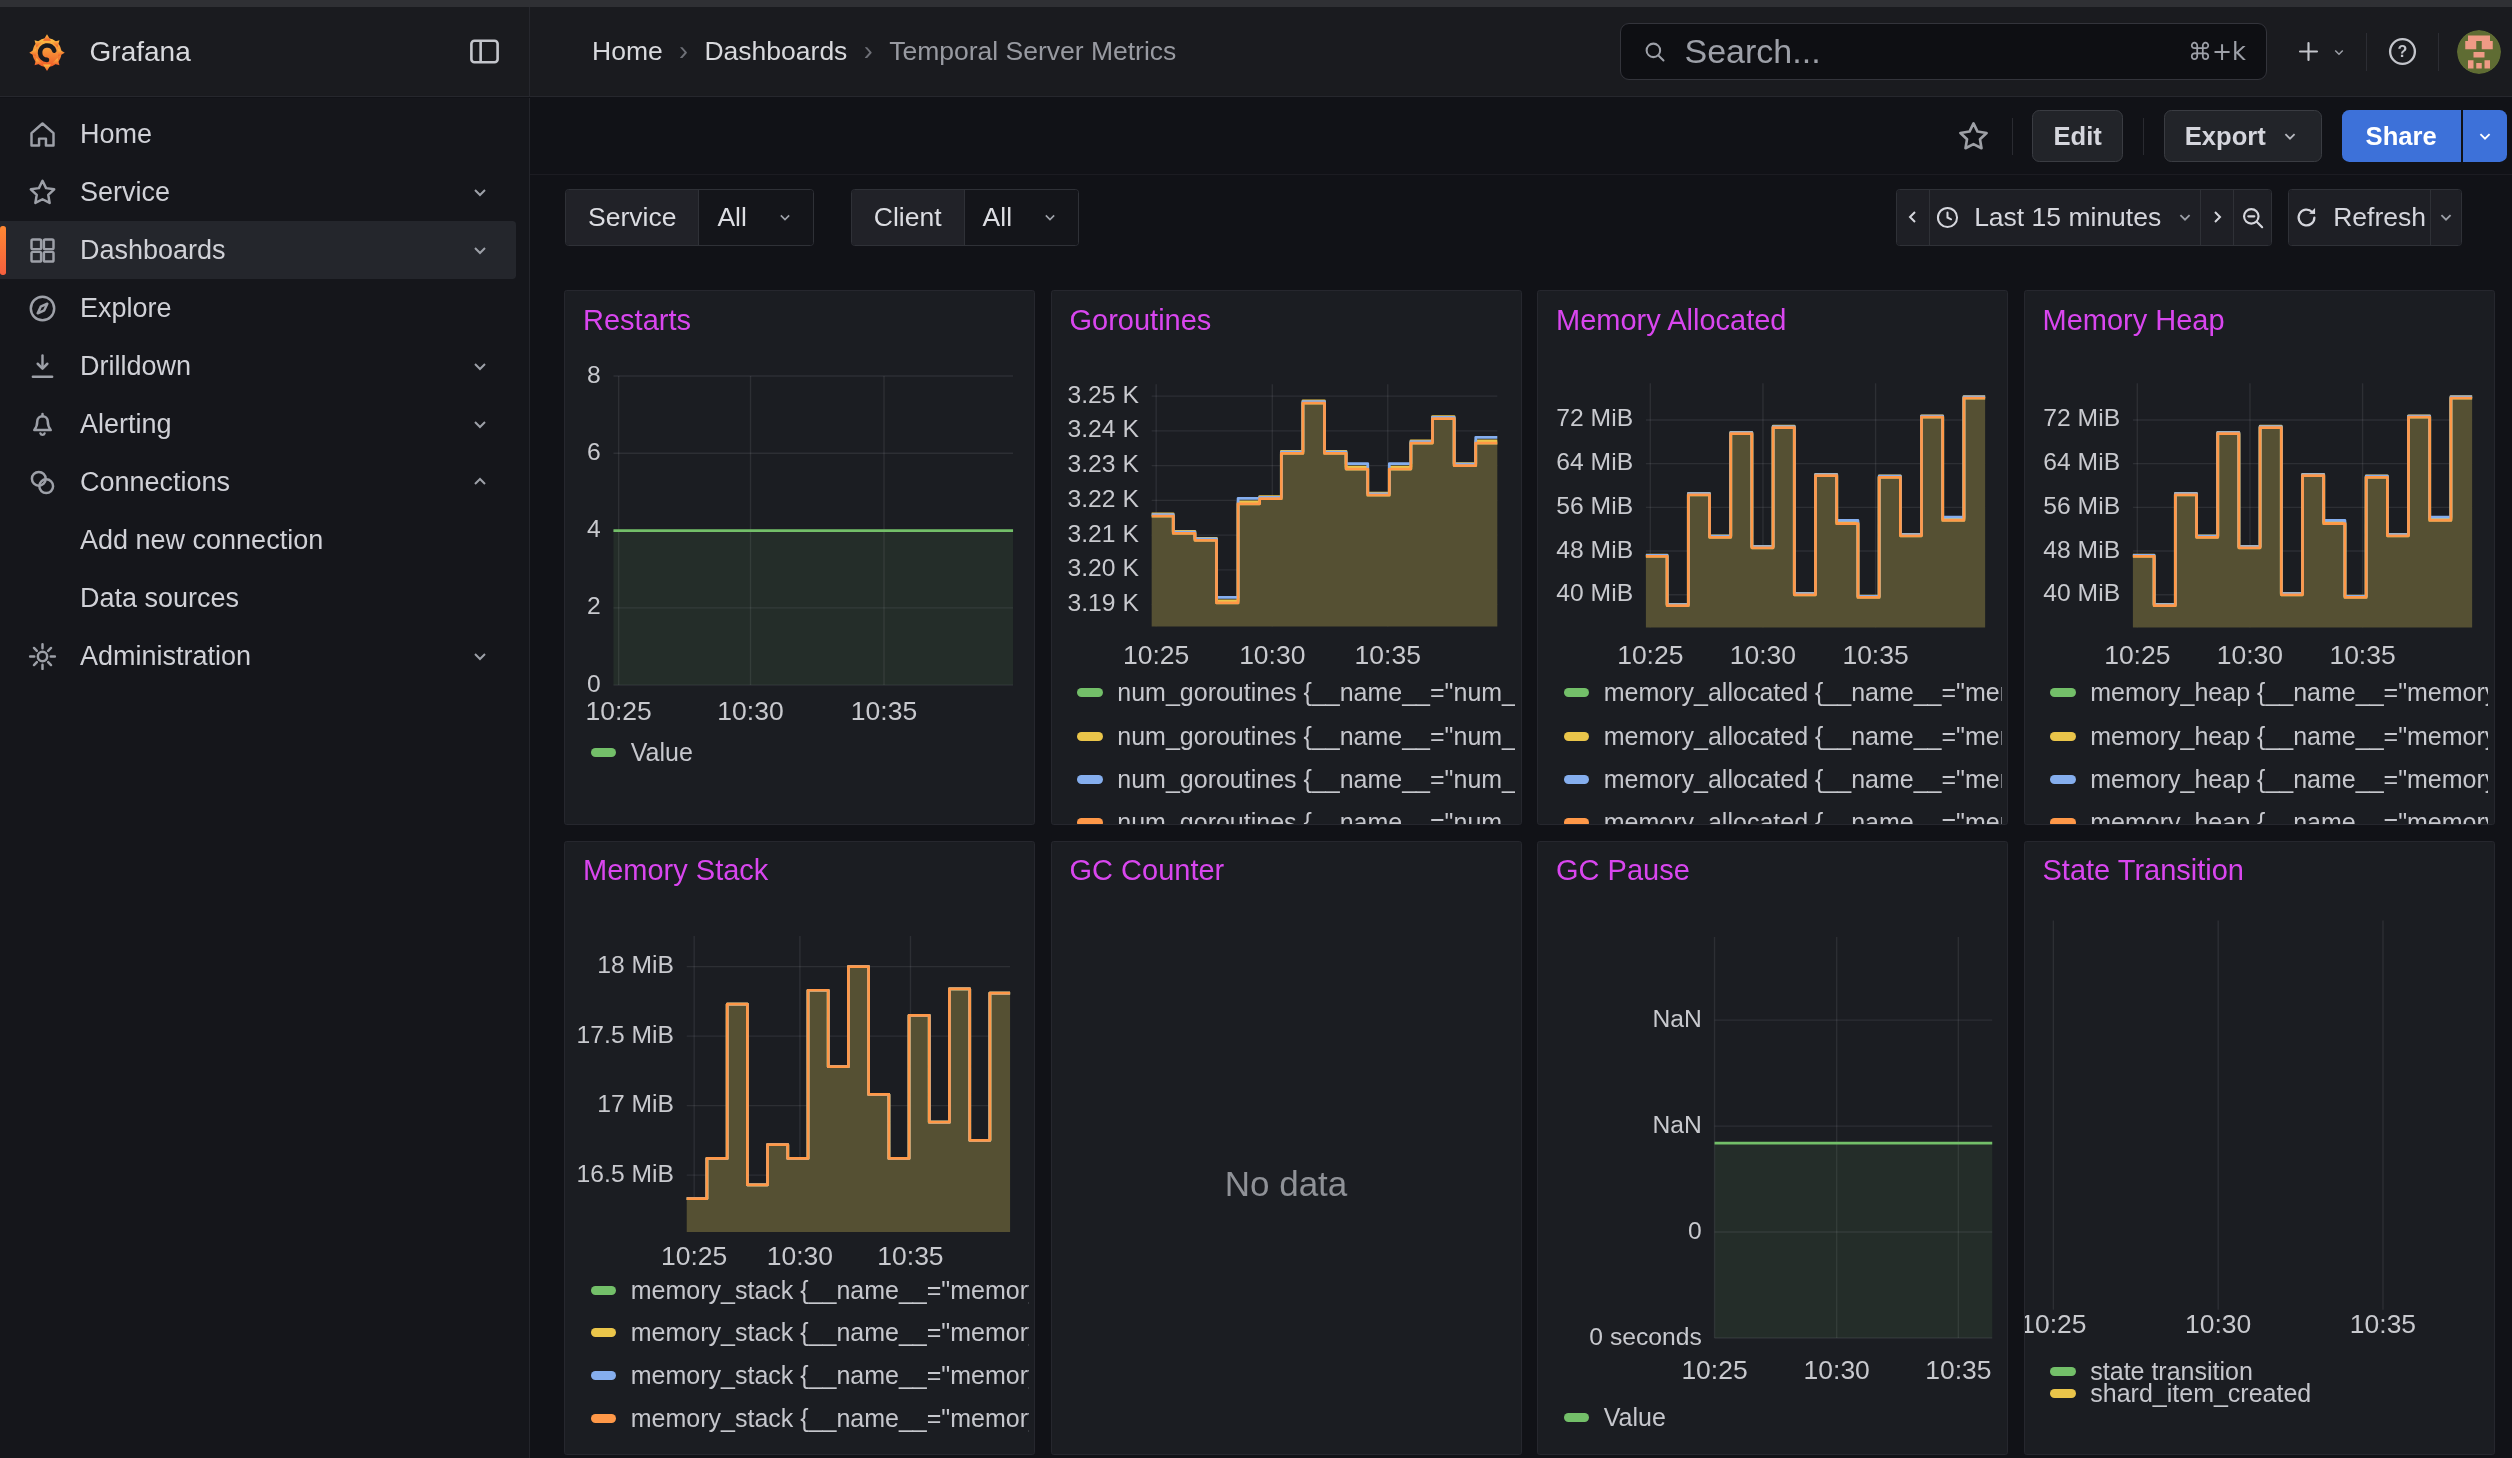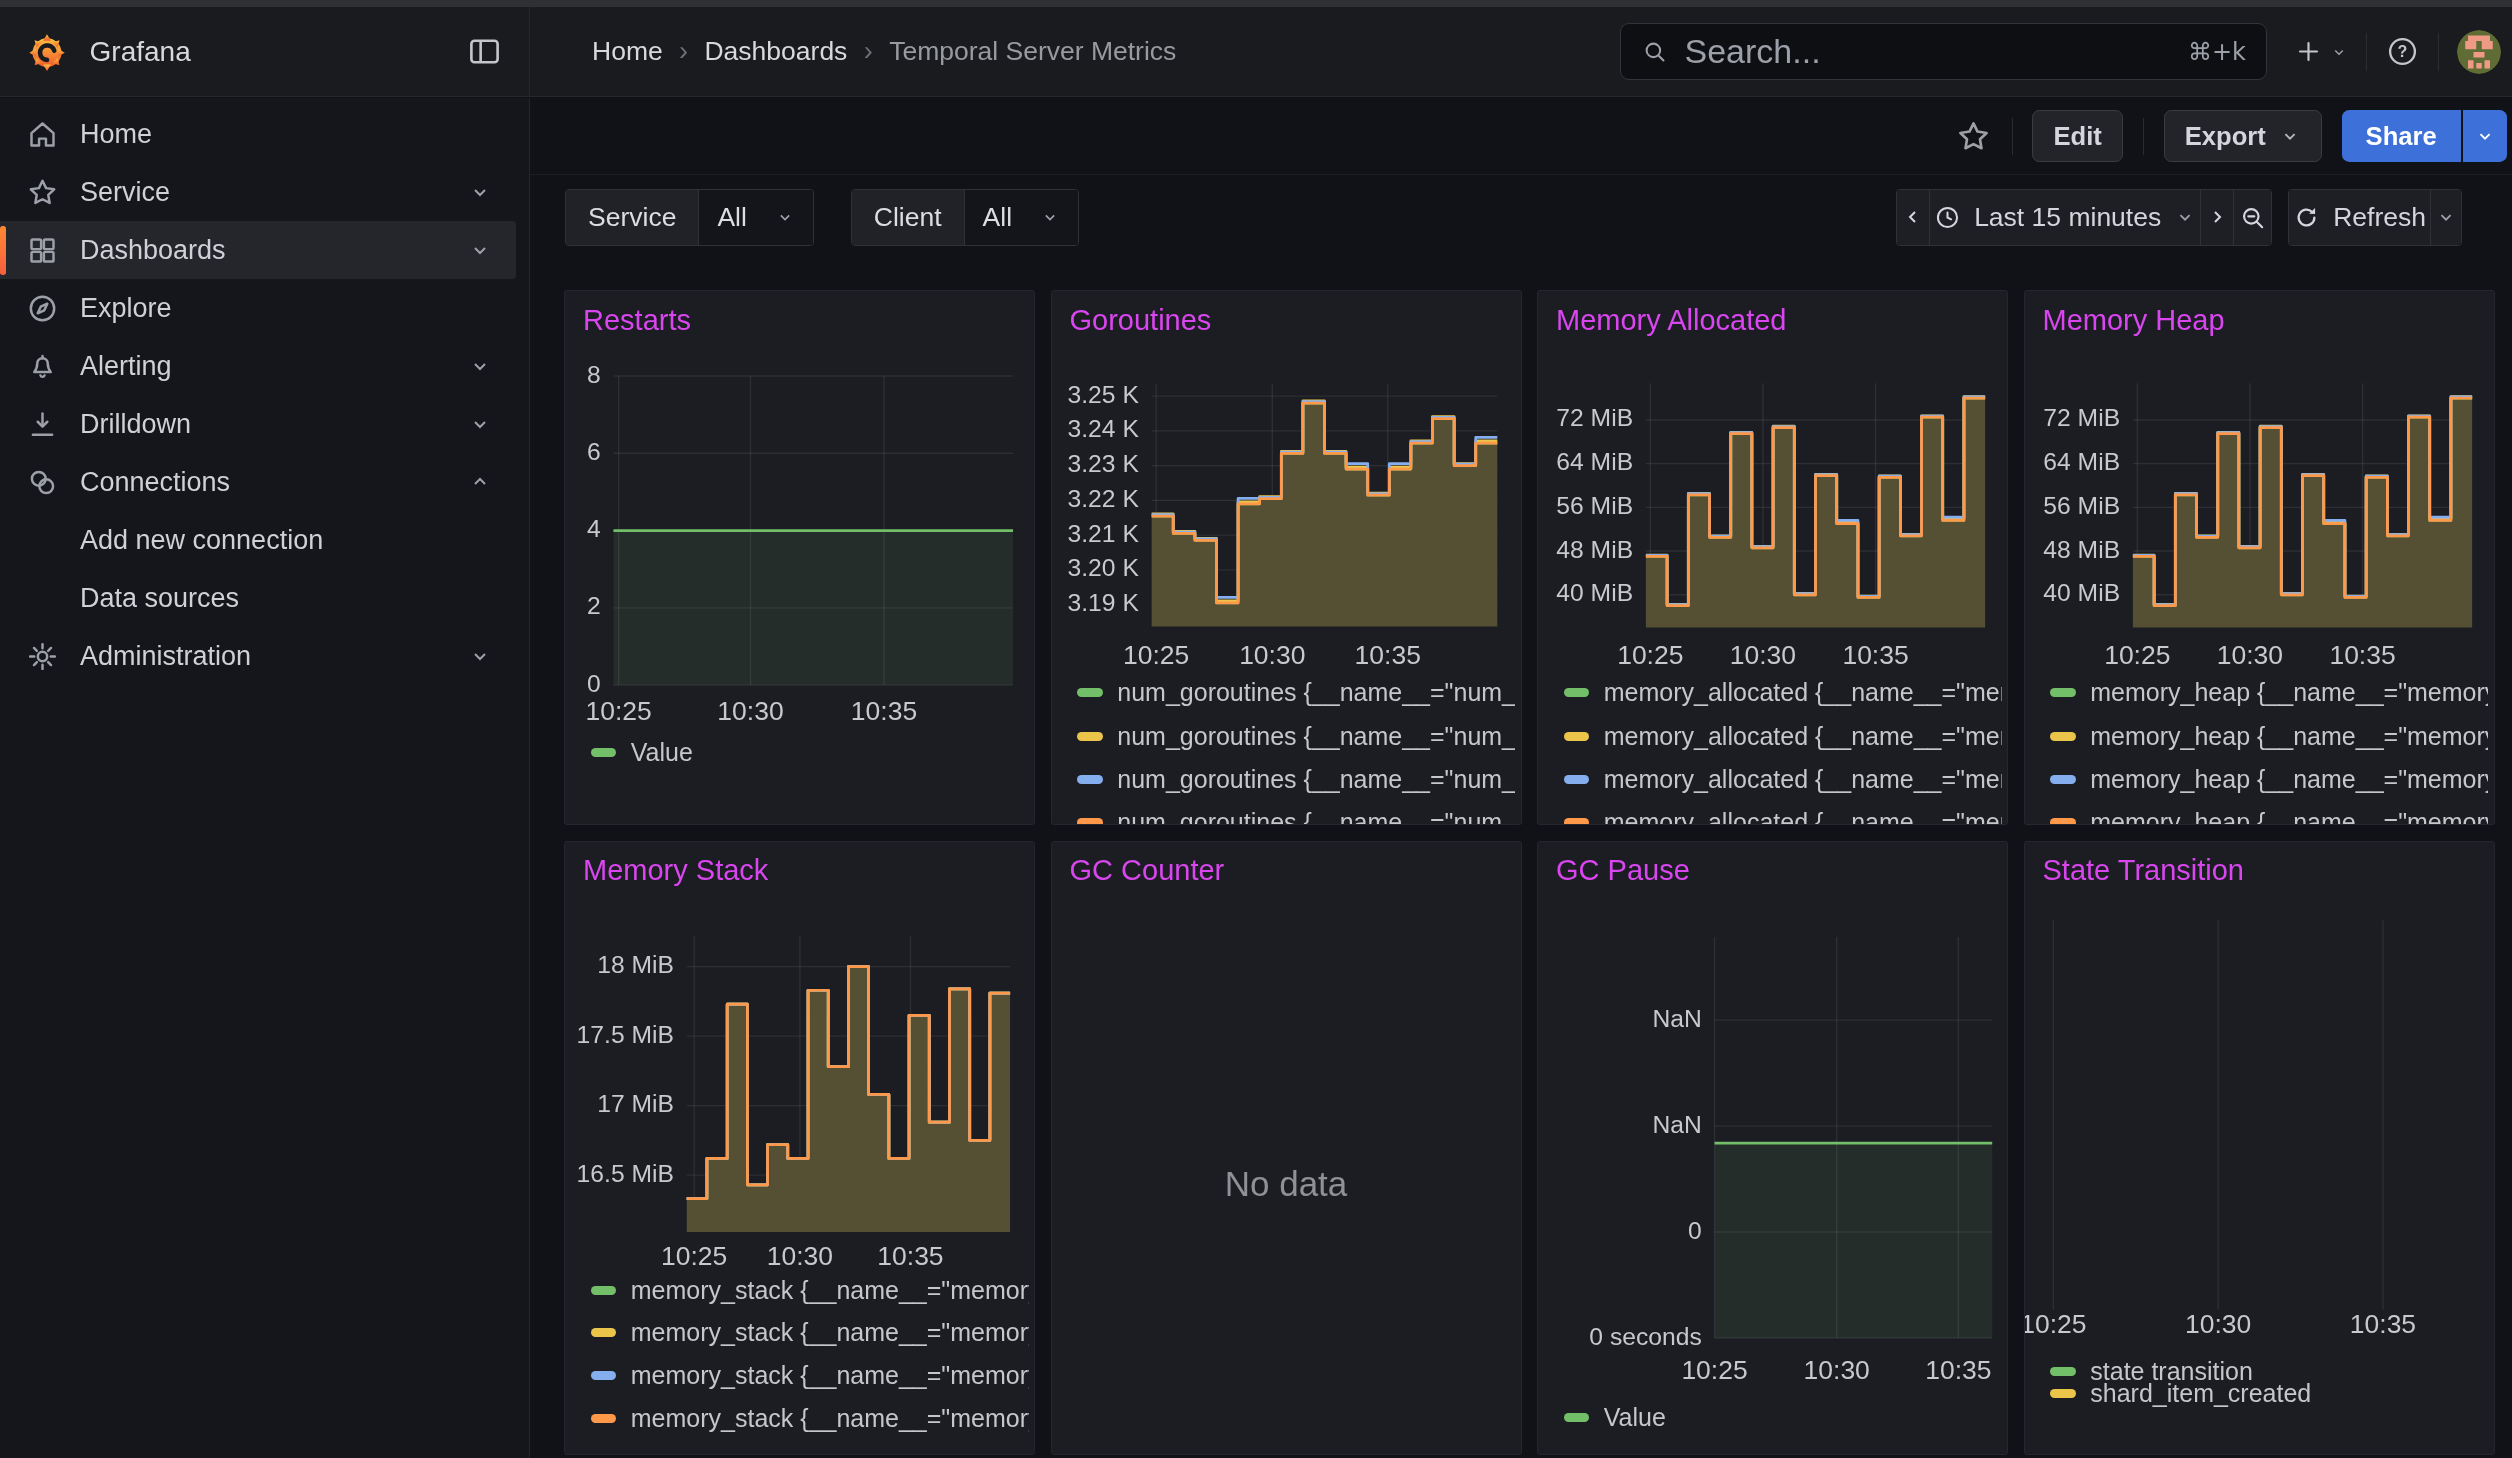--- a/index.html
+++ b/index.html
@@ -214,41 +214,41 @@
         <svg width="33" height="33" viewBox="0 0 24 24" fill="none" stroke="currentColor" stroke-width="1.8" stroke-linejoin="round" stroke-linecap="round">
           <circle cx="12" cy="12" r="8.5"></circle>
           <path d="M15.5 8.5l-2.2 4.8-4.8 2.2 2.2-4.8z"></path>
         </svg>
       </span>
       <span class="label">Explore</span>
     </div>
     <div class="side-item">
       <span class="icon">
         <svg width="33" height="33" viewBox="0 0 24 24" fill="none" stroke="currentColor" stroke-width="1.8" stroke-linejoin="round" stroke-linecap="round">
+          <path d="M12 4v9"></path>
+          <path d="M8.5 10l3.5 3.5L15.5 10"></path>
+          <path d="M5 19.5h14"></path>
+        </svg>
+      </span>
+      <span class="label">Drilldown</span>
+      <span class="chev">
+        <svg width="24" height="24" viewBox="0 0 24 24" fill="none" stroke="currentColor" stroke-width="2">
+          <path d="M7 10l5 5 5-5"></path>
+        </svg>
+      </span>
+    </div>
+    <div class="side-item">
+      <span class="icon">
+        <svg width="33" height="33" viewBox="0 0 24 24" fill="none" stroke="currentColor" stroke-width="1.8" stroke-linejoin="round" stroke-linecap="round">
           <path d="M18 16H6c1.6-1.8 2.2-3.6 2.2-6.3A3.8 3.8 0 0112 6a3.8 3.8 0 013.8 3.7c0 2.7.6 4.5 2.2 6.3z"></path>
           <path d="M10.5 18.5a1.6 1.6 0 003 0"></path>
           <path d="M12 4.3V6"></path>
         </svg>
       </span>
       <span class="label">Alerting</span>
-      <span class="chev">
-        <svg width="24" height="24" viewBox="0 0 24 24" fill="none" stroke="currentColor" stroke-width="2">
-          <path d="M7 10l5 5 5-5"></path>
-        </svg>
-      </span>
-    </div>
-    <div class="side-item">
-      <span class="icon">
-        <svg width="33" height="33" viewBox="0 0 24 24" fill="none" stroke="currentColor" stroke-width="1.8" stroke-linejoin="round" stroke-linecap="round">
-          <path d="M12 4v9"></path>
-          <path d="M8.5 10l3.5 3.5L15.5 10"></path>
-          <path d="M5 19.5h14"></path>
-        </svg>
-      </span>
-      <span class="label">Drilldown</span>
       <span class="chev">
         <svg width="24" height="24" viewBox="0 0 24 24" fill="none" stroke="currentColor" stroke-width="2">
           <path d="M7 10l5 5 5-5"></path>
         </svg>
       </span>
     </div>
     <div class="side-item">
       <span class="icon">
         <svg width="33" height="33" viewBox="0 0 24 24" fill="none" stroke="currentColor" stroke-width="1.8" stroke-linejoin="round" stroke-linecap="round">
           <circle cx="9.3" cy="9.3" r="5"></circle>

